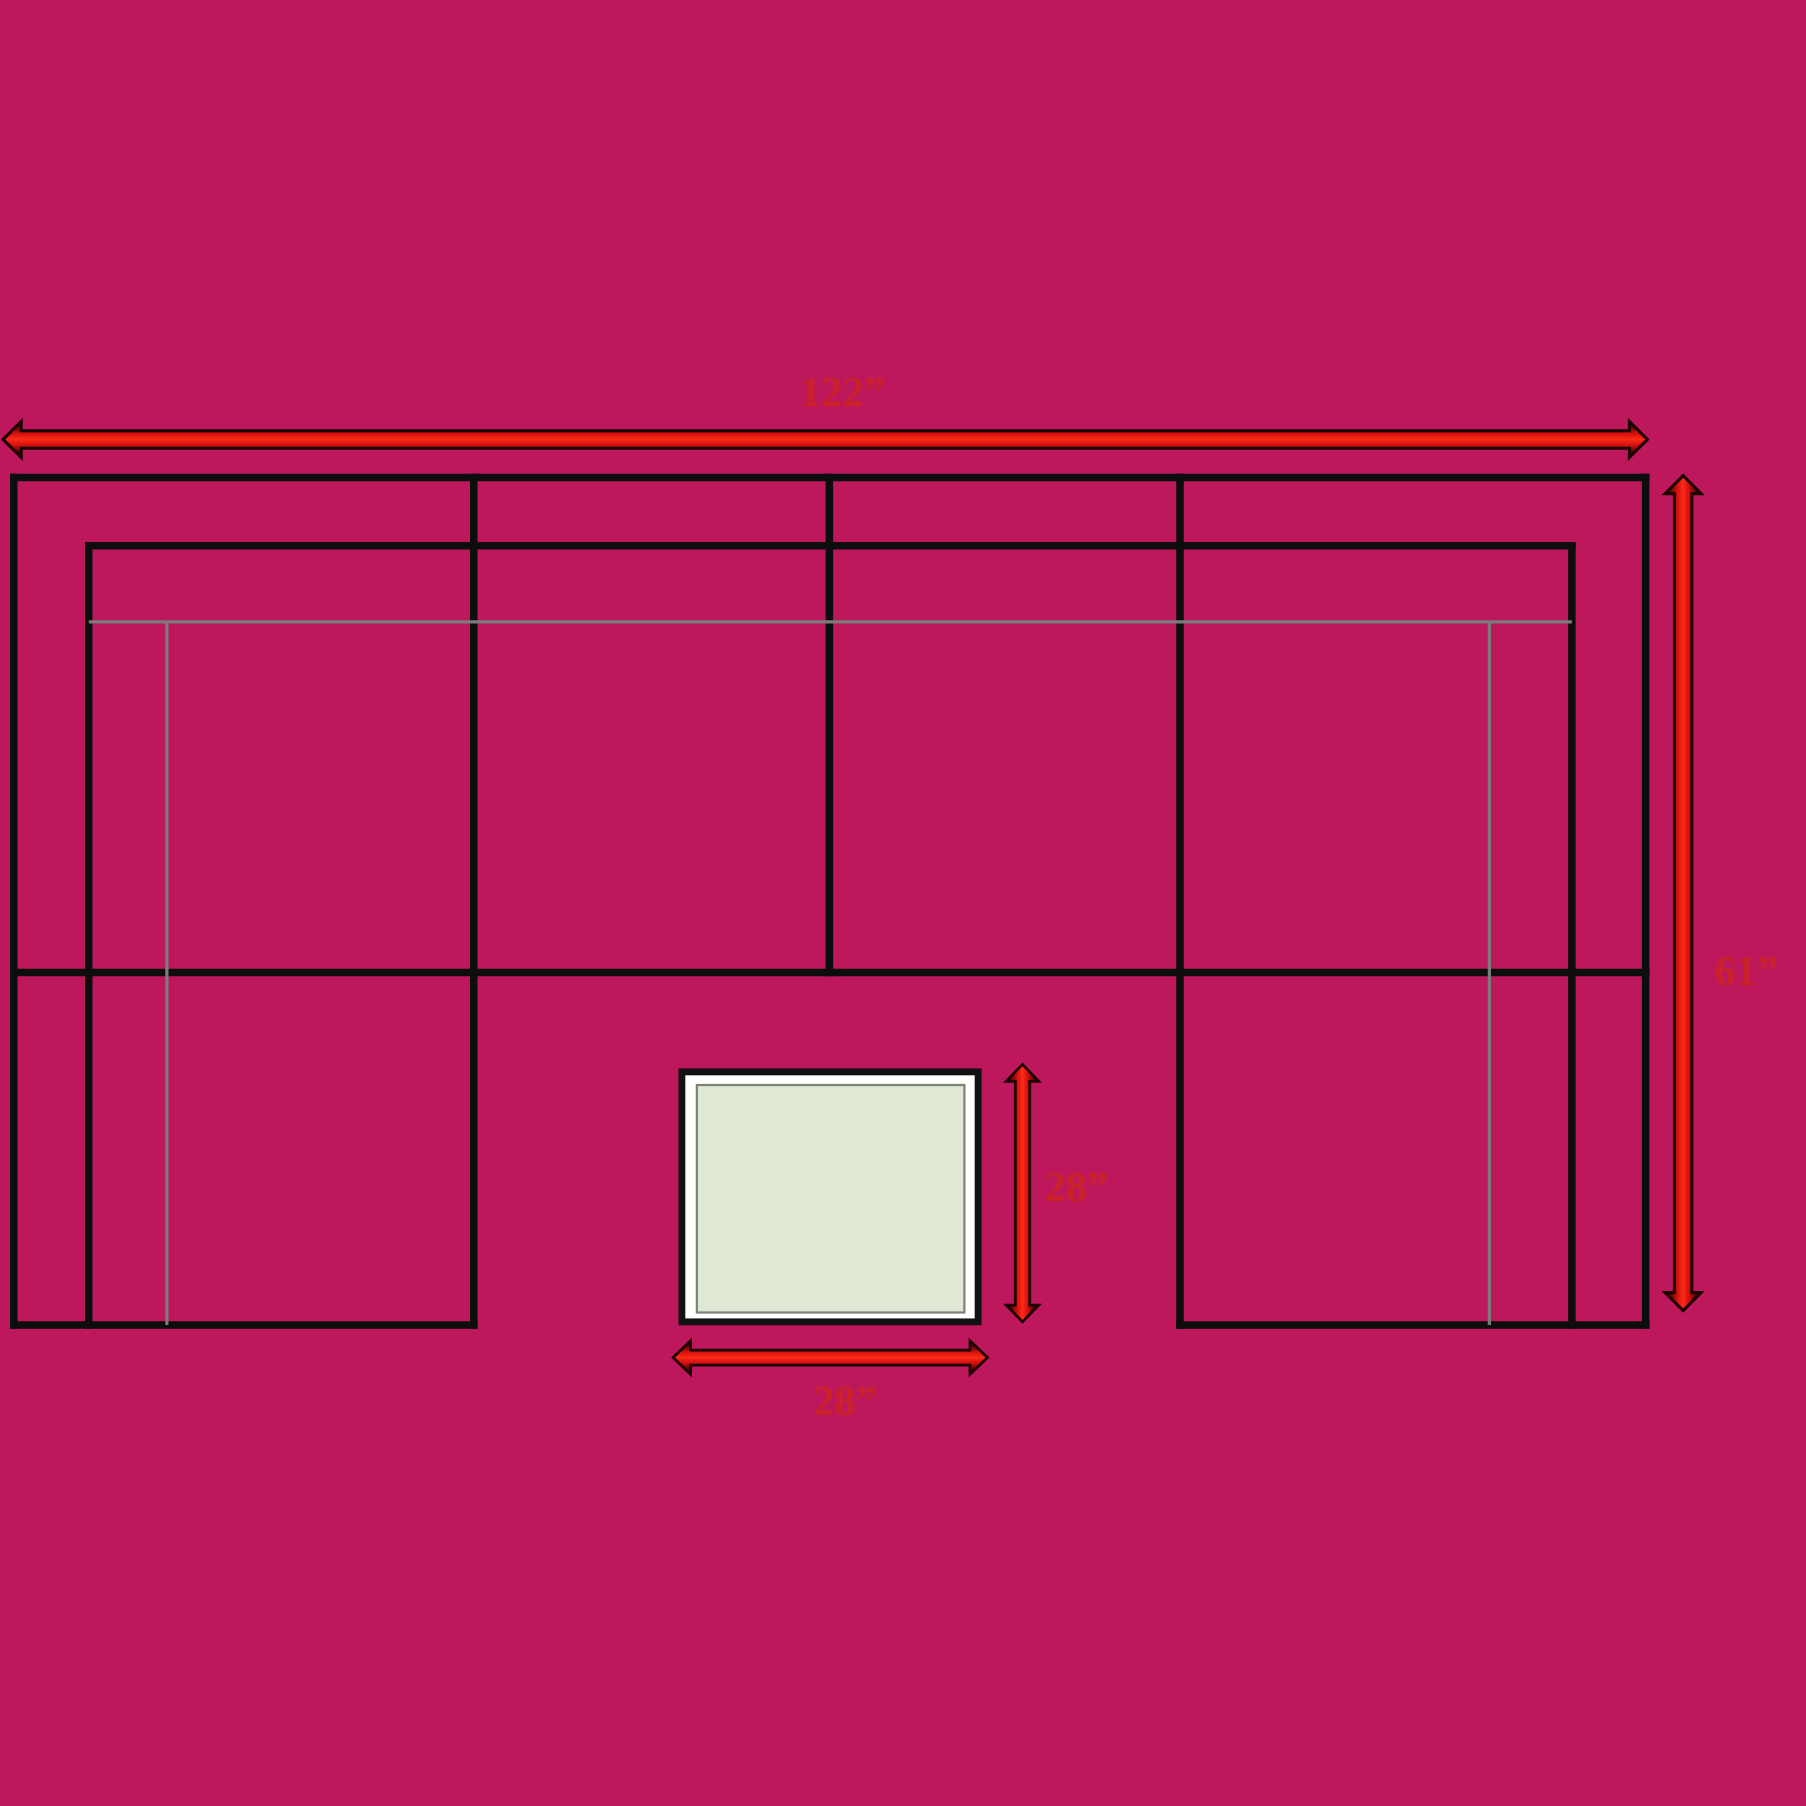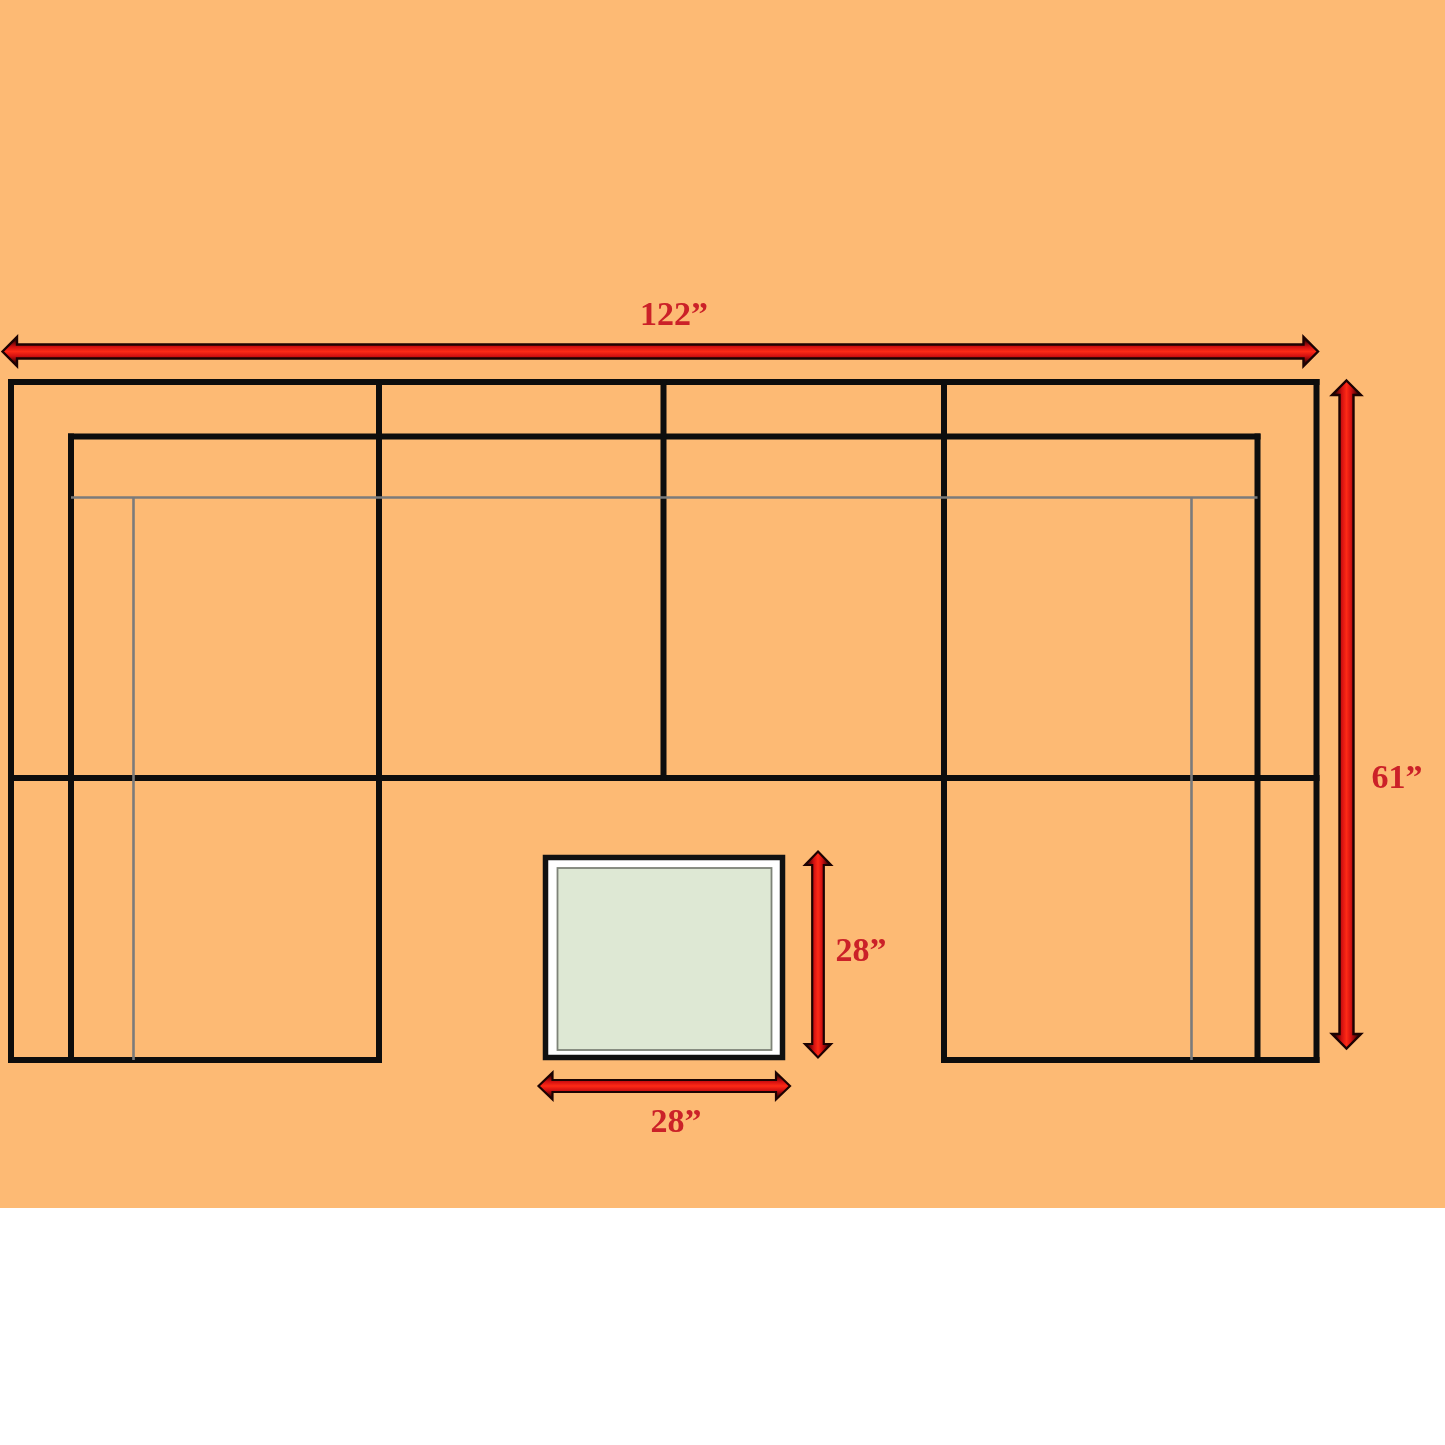--- a/index.html
+++ b/index.html
@@ -1,16 +1,16 @@
 <!DOCTYPE html>
 <html><head>
 <meta charset="utf-8">
 <style>
   html,body{margin:0;padding:0;background:#ffffff;}
-  .stage{position:relative;width:1445px;height:1208px;background:#fdba74;overflow:hidden;}
+  .stage{position:relative;width:1445px;height:1445px;background:#be185d;overflow:hidden;}
   svg{display:block;}
   text{font-family:"Liberation Serif", serif;font-weight:bold;fill:#cb2128;}
 </style>
 </head>
 <body>
 
 <div class="stage">
 <svg width="1445" height="1445" viewBox="0 0 1445 1445">
   <defs>
     <linearGradient id="gh" x1="0" y1="0" x2="0" y2="1">

